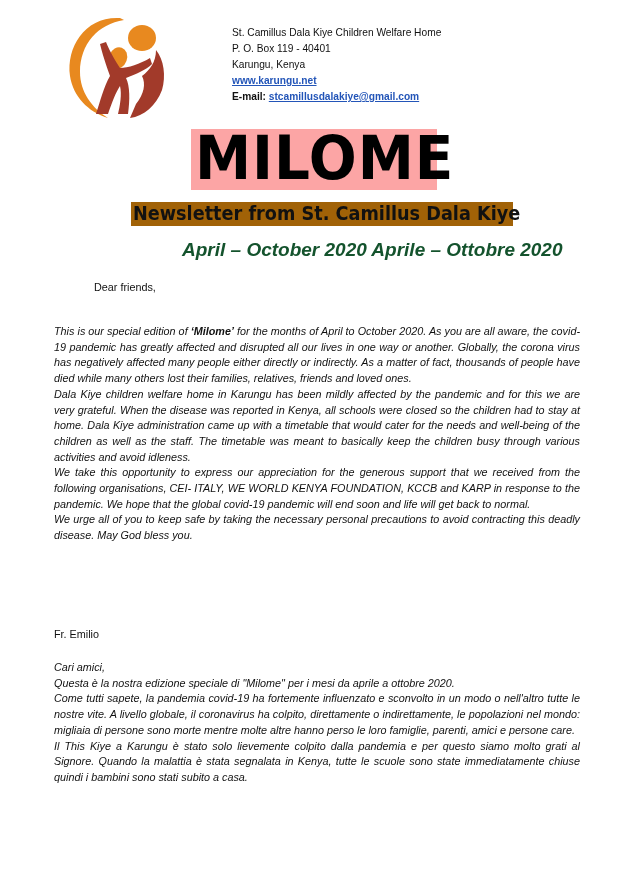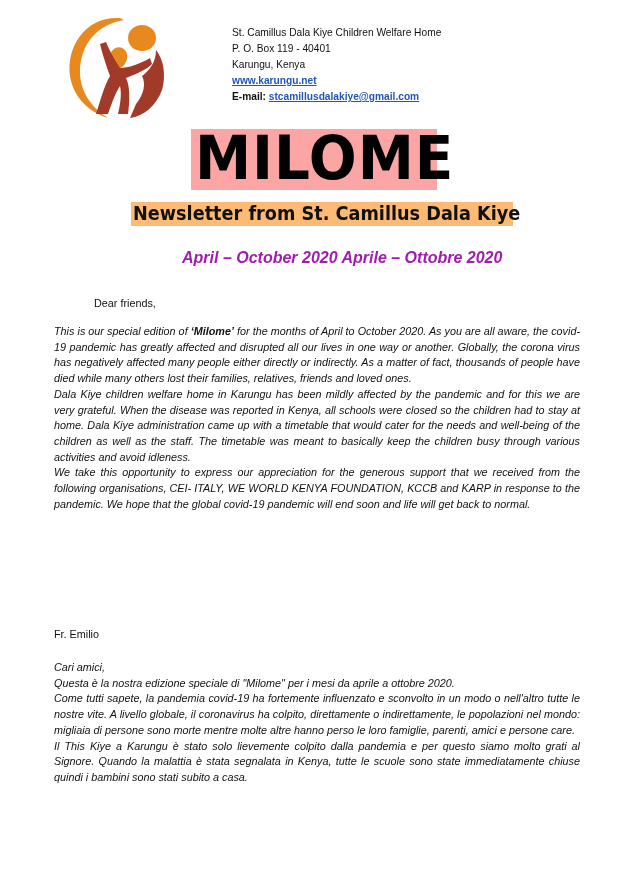--- a/index.html
+++ b/index.html
@@ -21,39 +21,39 @@
       background: #fca5a5;
       margin-left: 21px;
     }
     .masthead span {
       position: absolute; left: 4px; top: -6px;
       font-size: 60px; font-weight: bold; letter-spacing: 1px; color: #000;
       font-family: "DejaVu Sans", sans-serif; transform: scaleX(0.94); transform-origin: left top;
     }
     .subtitle {
       position: absolute; left: 131px; top: 202px; width: 382px; height: 24px;
-      background: #fdba74;
+      background: #a16207;
       text-align: center;
     }
     .subtitle span {
       position: absolute; left: 2px; top: 0px; font-size: 19px; font-weight: bold; color: #111;
       white-space: nowrap; font-family: "DejaVu Sans", sans-serif; transform: scaleX(0.93); transform-origin: left top;
     }
     .dates {
-      position: absolute; left: 182px; top: 249px; font-size: 16px; font-weight: bold; font-style: italic;
-      white-space: nowrap; color: #a21caf;
+      position: absolute; left: 182px; top: 239px; font-size: 19px; font-weight: bold; font-style: italic;
+      white-space: nowrap; color: #14532d;
     }
     .body-text {
       position: absolute; left: 54px; width: 526px;
       font-size: 10.8px; line-height: 15.7px; color: #111;
     }
     .body-text p { margin: 0; text-align: justify; }
     .body-text p.last { text-align-last: left; }
     .ital { font-style: italic; }
-    .salutation { top: 296px; padding-left: 40px; }
+    .salutation { top: 280px; padding-left: 40px; }
     .main { top: 324px; font-style: italic; }
     .signature { top: 627px; }
     .italian { top: 660px; }
   </style>
 </head>
 <body>
 
 <div class="logo">
   <svg width="104" height="106" viewBox="0 0 104 106">
     <path d="M56 4 C22 2 2 32 6 62 C9 82 24 98 44 104 C28 94 16 78 16 58 C16 30 34 10 60 6 Z" fill="#e8891f"></path>
@@ -83,20 +83,21 @@
 <div class="dates">April – October 2020  Aprile – Ottobre 2020</div>
 
 <div class="body-text salutation">
   <p>Dear friends,</p>
 </div>
 
 <div class="body-text main">
   <p><span>This is our special edition of </span><b>‘Milome’</b><span> for the months of April to October 2020.  As you are all aware, the covid-19 pandemic has greatly affected and disrupted all our lives in one way or another. Globally, the corona virus has negatively affected many people either directly or indirectly. As a matter of fact, thousands of people have died while many others lost their families, relatives, friends and loved ones.</span></p>
   <p class="last">Dala Kiye children welfare home in Karungu has been mildly affected by the pandemic and for this we are very grateful. When the disease was reported in Kenya, all schools were closed so the children had to stay at home. Dala Kiye administration came up with a timetable that would cater for the needs and well-being of the children as well as the staff. The timetable was meant to basically keep the children busy through various activities and avoid idleness.</p>
   <p class="last">We take this opportunity to express our appreciation for the generous support that we received from the following organisations, CEI- ITALY, WE WORLD KENYA FOUNDATION, KCCB and KARP in response to the pandemic. We hope that the global covid-19 pandemic will end soon and life will get back to normal.</p>
+  <p class="last">We urge all of you to keep safe by taking the necessary personal precautions to avoid contracting this deadly disease. May God bless you.</p>
 </div>
 
 <div class="body-text signature">
   <p>Fr. Emilio</p>
 </div>
 
 <div class="body-text italian ital">
   <p>Cari amici,</p>
   <p class="last">Questa è la nostra edizione speciale di "Milome" per i mesi da aprile a ottobre 2020.</p>
   <p class="last">Come tutti sapete, la pandemia covid-19 ha fortemente influenzato e sconvolto in un modo o nell'altro tutte le nostre vite. A livello globale, il coronavirus ha colpito, direttamente o indirettamente, le popolazioni nel mondo: migliaia di persone sono morte mentre molte altre hanno perso le loro famiglie, parenti, amici e persone care.</p>

